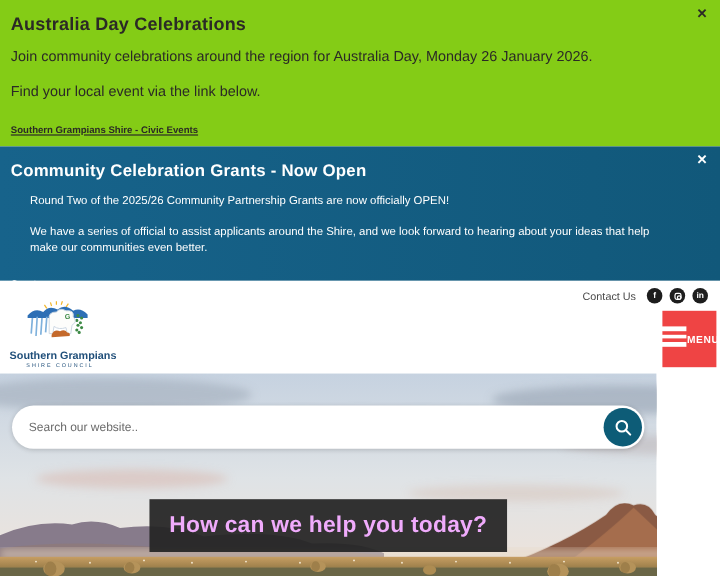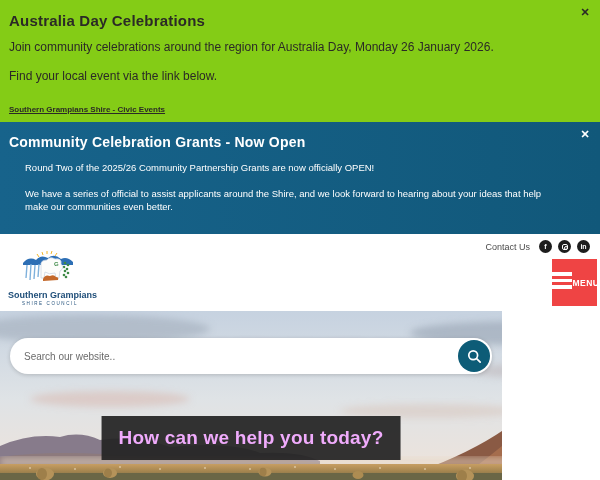--- a/index.html
+++ b/index.html
@@ -54,21 +54,21 @@
   .logo-sub { font-size:4.5px; color:#1F4E79; letter-spacing:1.6px; margin-top:1px; }
   .menu-btn {
     position:absolute; right:3px; top:25px; width:45px; height:47px;
     background:#ef4444; border:none; cursor:pointer;
     display:flex; align-items:center; justify-content:center; gap:0;
   }
   .menu-bars { display:flex; flex-direction:column; gap:3px; margin-bottom:4px; }
   .menu-bars span { display:block; width:23px; height:3.5px; background:#fff; }
   .menu-label { color:#fff; font-size:8.5px; font-weight:bold; letter-spacing:.5px; }
   
-  .hero { position:relative; width:502px; height:169px; overflow:hidden; }
+  .hero { position:relative; width:547px; height:169px; overflow:hidden; }
   .hero svg.scene { position:absolute; left:0; top:0; }
   .search-wrap {
     position:absolute; left:10px; right:10px; top:27px; height:36px;
     background:#fff; border-radius:18px; box-shadow:0 1px 4px rgba(0,0,0,.18);
   }
   .search-input {
     position:absolute; left:14px; top:0; height:36px; width:440px;
     border:none; outline:none; background:transparent; font-size:10px; color:#555;
     font-family:"Liberation Sans", sans-serif;
   }

